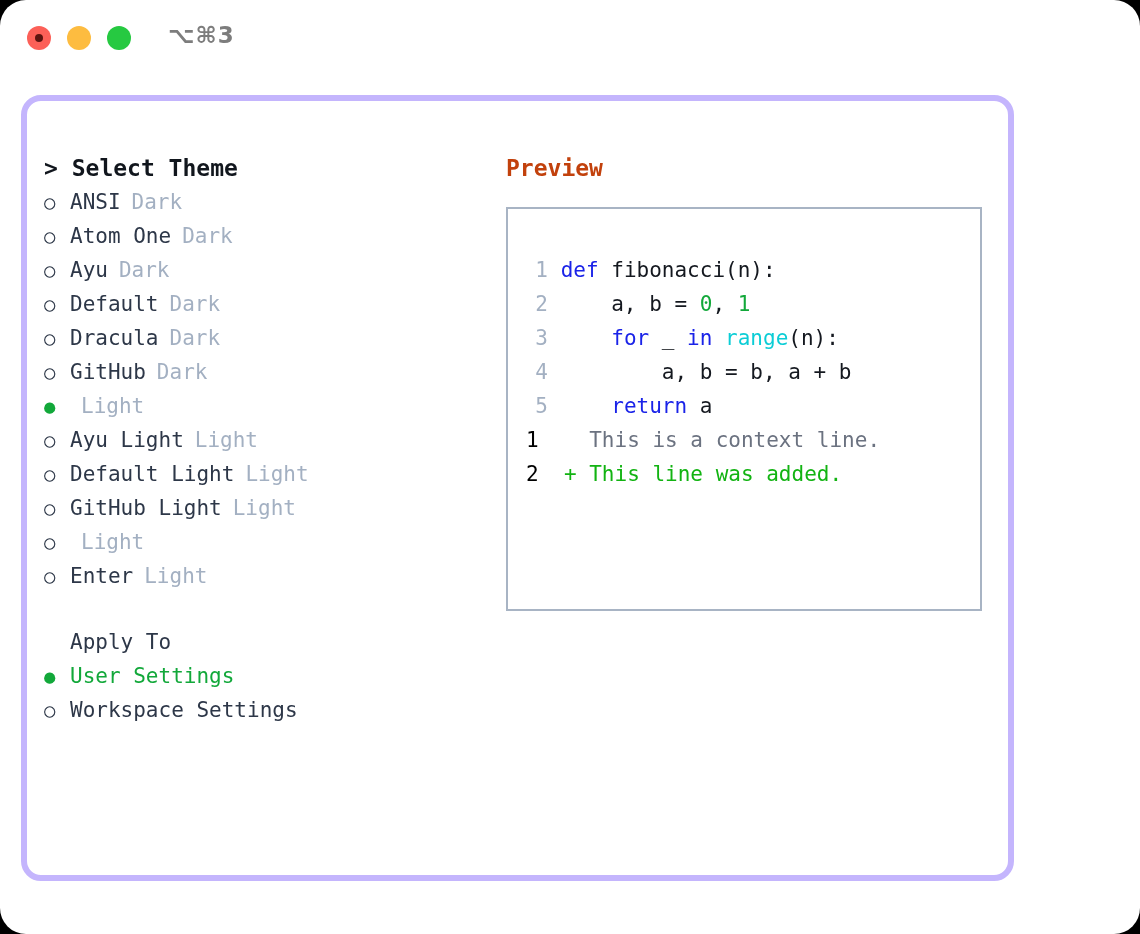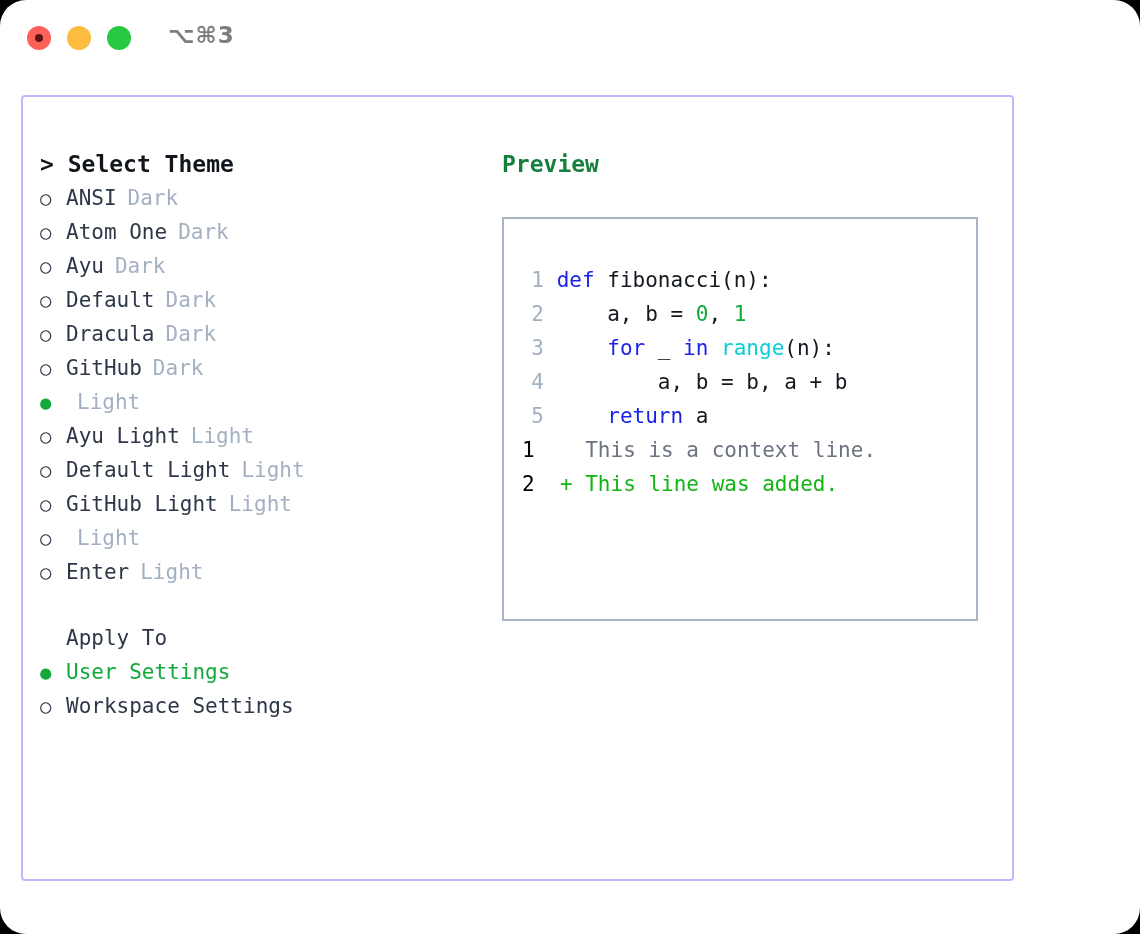--- a/index.html
+++ b/index.html
@@ -71,22 +71,22 @@
     white-space: pre;
   }
 
   
   .panel {
     position: absolute;
     left: 21px;
     top: 95px;
     width: 993px;
     height: 786px;
-    border: 2px solid #c4b5fd;
-    border-radius: 4px;
+    border: 6px solid #c4b5fd;
+    border-radius: 20px;
     box-sizing: border-box;
     background: #ffffff;
   }
 
   .columns {
     position: absolute;
     left: 0; top: 0;
     width: 100%;
     height: 100%;
   }
@@ -148,26 +148,26 @@
   
   .right-col {
     position: absolute;
     left: 479px;
     top: 50px;
     width: 490px;
   }
   .preview-title {
     font-size: 23px;
     font-weight: bold;
-    color: #15803d;
+    color: #c2410c;
     line-height: 34px;
     white-space: pre;
   }
   .preview-box {
-    margin-top: 36px;
+    margin-top: 22px;
     width: 476px;
     height: 404px;
     border: 2px solid #a8b4c4;
     box-sizing: border-box;
     background: #ffffff;
     position: relative;
   }
   .code {
     position: absolute;
     left: 18px;

